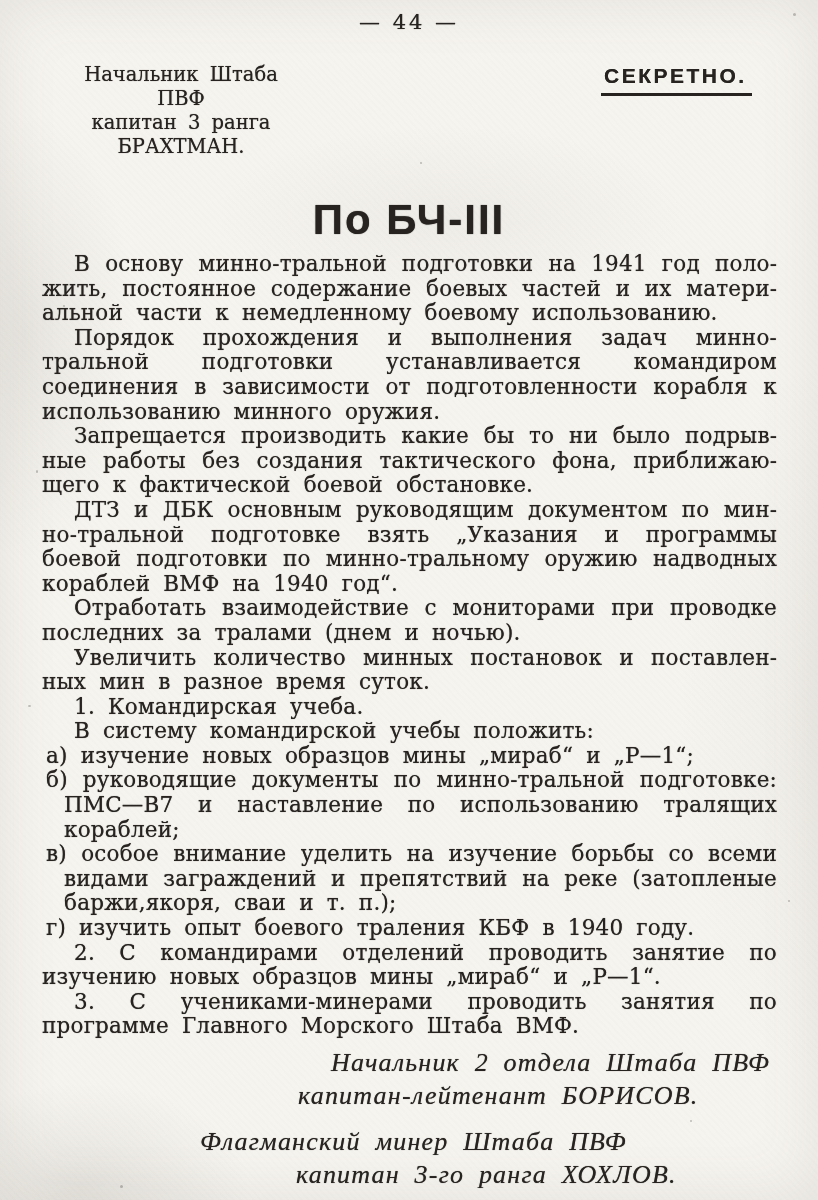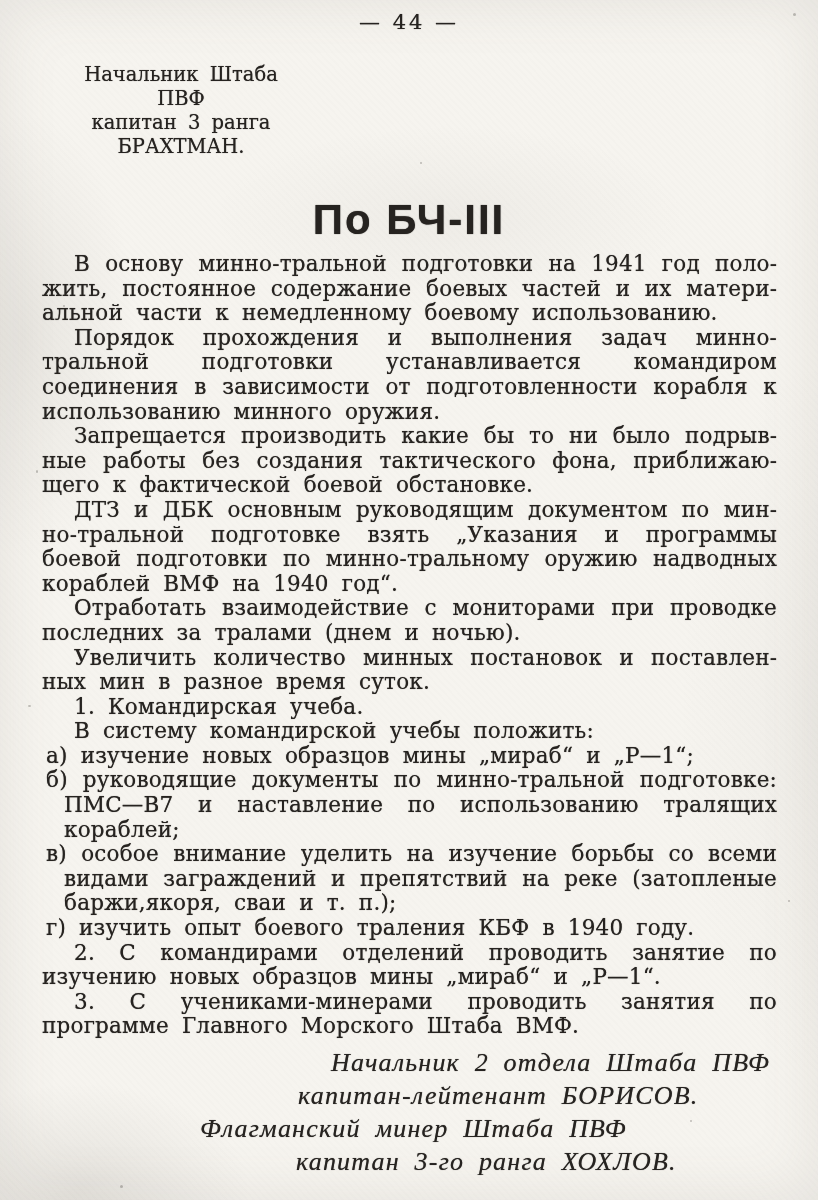--- a/index.html
+++ b/index.html
@@ -68,21 +68,21 @@
   .para { text-indent: 32px; }
   .hang { padding-left: 22px; text-indent: -18px; }
 
   .sigs {
     position: absolute; top: 1046px; left: 170px; width: 600px;
     font-family: "Liberation Serif", serif;
     font-style: italic;
     font-size: 26px; line-height: 33px;
     letter-spacing: 1.2px; word-spacing: 7px;
   }
-  .sig + .sig { }
+  .sig + .sig { margin-top: 13px; }
   .sig:nth-of-type(1) .sig-pos  { margin-left: 0; text-align: right; }
   .sig:nth-of-type(1) .sig-name { margin-left: 128px; }
   .sig:nth-of-type(2) .sig-pos  { margin-left: 30px; }
   .sig:nth-of-type(2) .sig-name { margin-left: 126px; }
 
   .speck { position: absolute; background: rgba(60,55,50,0.30); border-radius: 50%; }
   .speck:nth-of-type(1) { left: 793px; top: 13px;  width: 3px; height: 3px; }
   .speck:nth-of-type(2) { left: 63px;  top: 305px; width: 2px; height: 2px; }
   .speck:nth-of-type(3) { left: 28px;  top: 705px; width: 3px; height: 2px; }
   .speck:nth-of-type(4) { left: 788px; top: 900px; width: 2px; height: 2px; }
@@ -97,20 +97,21 @@
 <div class="page">
 
   <div class="page-number ink">— 44 —</div>
 
   <div class="approval ink">
     <div class="approval-line">Начальник Штаба ПВФ</div>
     <div class="approval-line">капитан 3 ранга</div>
     <div class="approval-line">БРАХТМАН.</div>
   </div>
 
+  <div class="secret">СЕКРЕТНО.</div>
 
   <h1 class="title">По БЧ-III</h1>
 
   <div class="body ink">
     <p class="para">В основу минно-тральной подготовки на 1941 год поло­жить, постоянное содержание боевых частей и их матери­альной части к немедленному боевому использованию.</p>
     <p class="para">Порядок прохождения и выполнения задач минно-тральной подготовки устанавливается командиром соединения в за­висимости от подготовленности корабля к использованию минного оружия.</p>
     <p class="para">Запрещается производить какие бы то ни было подрыв­ные работы без создания тактического фона, приближаю­щего к фактической боевой обстановке.</p>
     <p class="para">ДТЗ и ДБК основным руководящим документом по мин­но-тральной подготовке взять „Указания и программы боевой подготовки по минно-тральному оружию надводных кораблей ВМФ на 1940 год“.</p>
     <p class="para">Отработать взаимодействие с мониторами при проводке последних за тралами (днем и ночью).</p>
     <p class="para">Увеличить количество минных постановок и поставлен­ных мин в разное время суток.</p>

